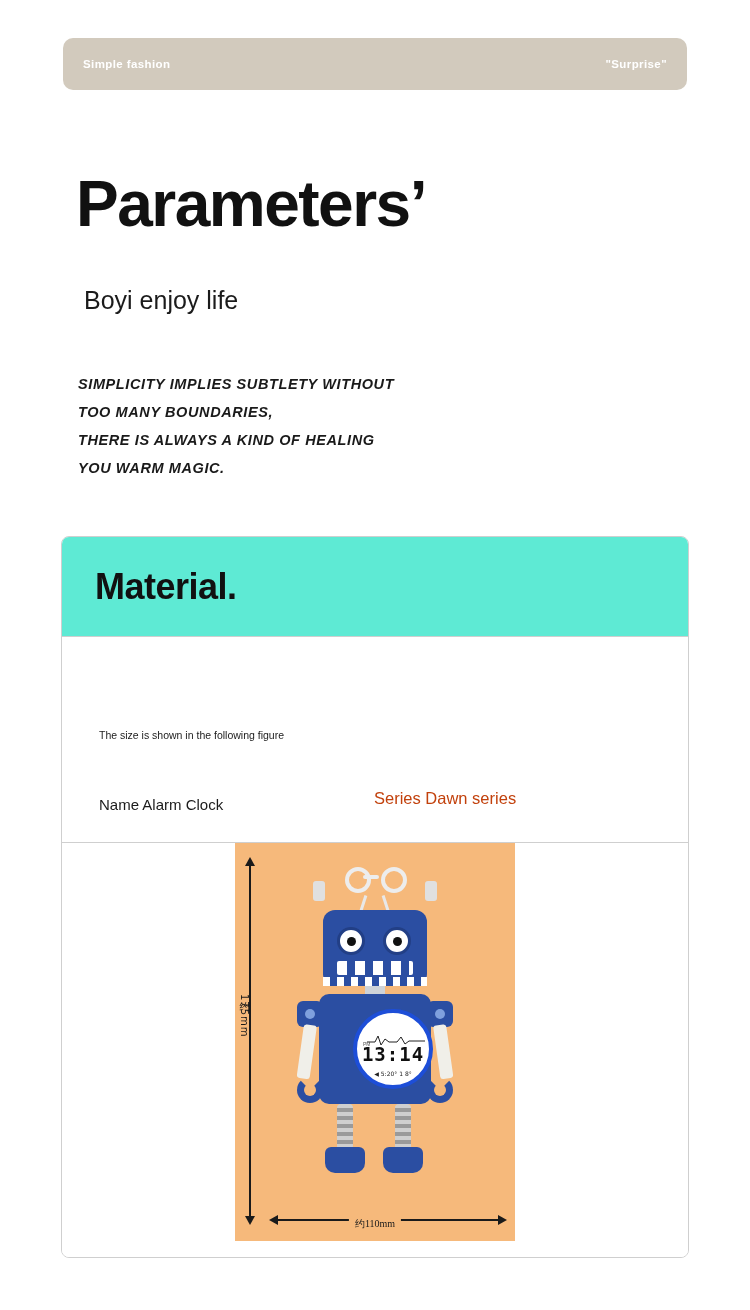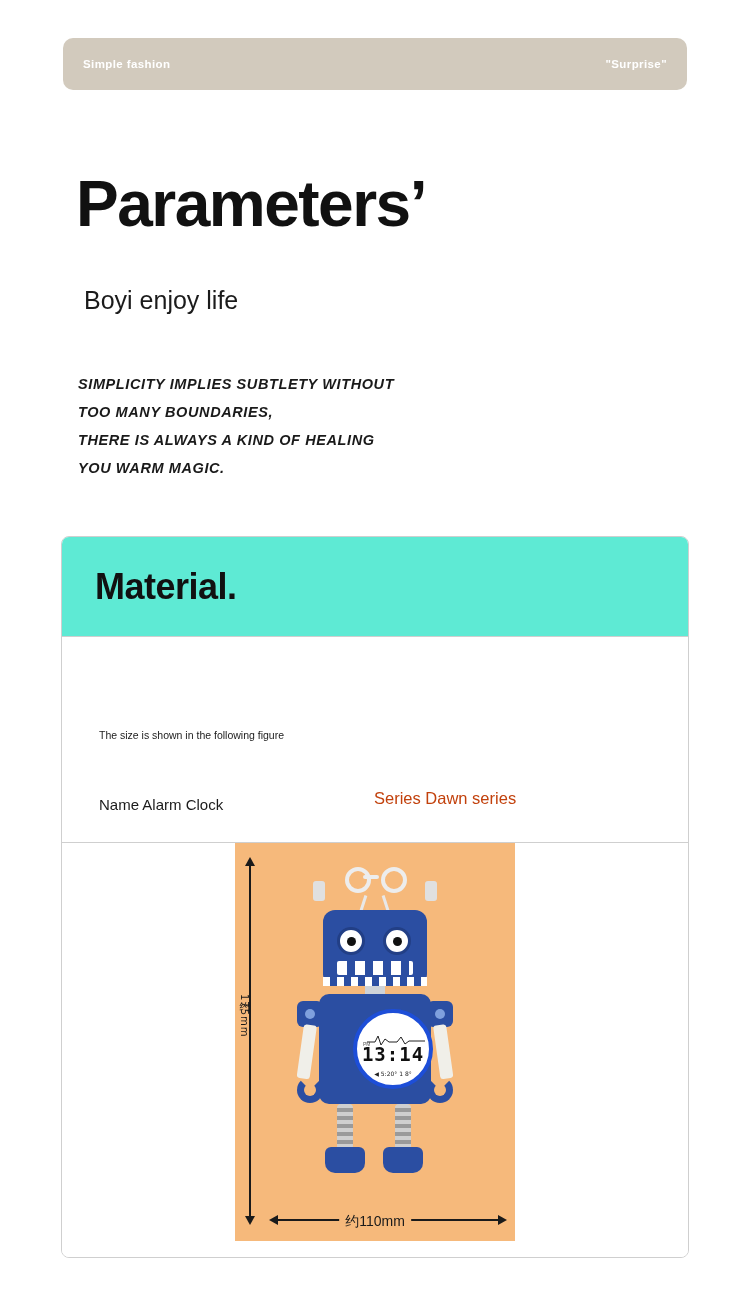--- a/index.html
+++ b/index.html
@@ -212,25 +212,25 @@
     border-top: 5px solid transparent;
     border-bottom: 5px solid transparent;
   }
   .hline:before { left: -8px; border-right: 9px solid #1a1a1a; }
   .hline:after { right: -8px; border-left: 9px solid #1a1a1a; }
   .hlabel {
     position: absolute;
     left: 50%;
     transform: translateX(-50%);
     bottom: 10px;
-    font-size: 14px;
+    font-size: 10px;
     color: #1a1a1a;
     background: #f6b97b;
     padding: 0 6px;
-    font-family: Liberation Sans, sans-serif;
+    font-family: Liberation Serif, serif;
   }
 
   
   .robot { position: absolute; left: 50%; transform: translateX(-50%); top: 12px; width: 200px; height: 370px; }
   .antenna-stem { position:absolute; left:98px; top:40px; width:3px; height:22px; background:#e8e8e8; }
   .antenna-stem.l { left:86px; transform: rotate(18deg); }
   .antenna-stem.r { left:110px; transform: rotate(-18deg); }
   .ring { position:absolute; width:18px; height:18px; border:4px solid #ededed; border-radius:50%; background:transparent; top:12px;}
   .ring.l { left:70px; }
   .ring.r { left:106px; }

